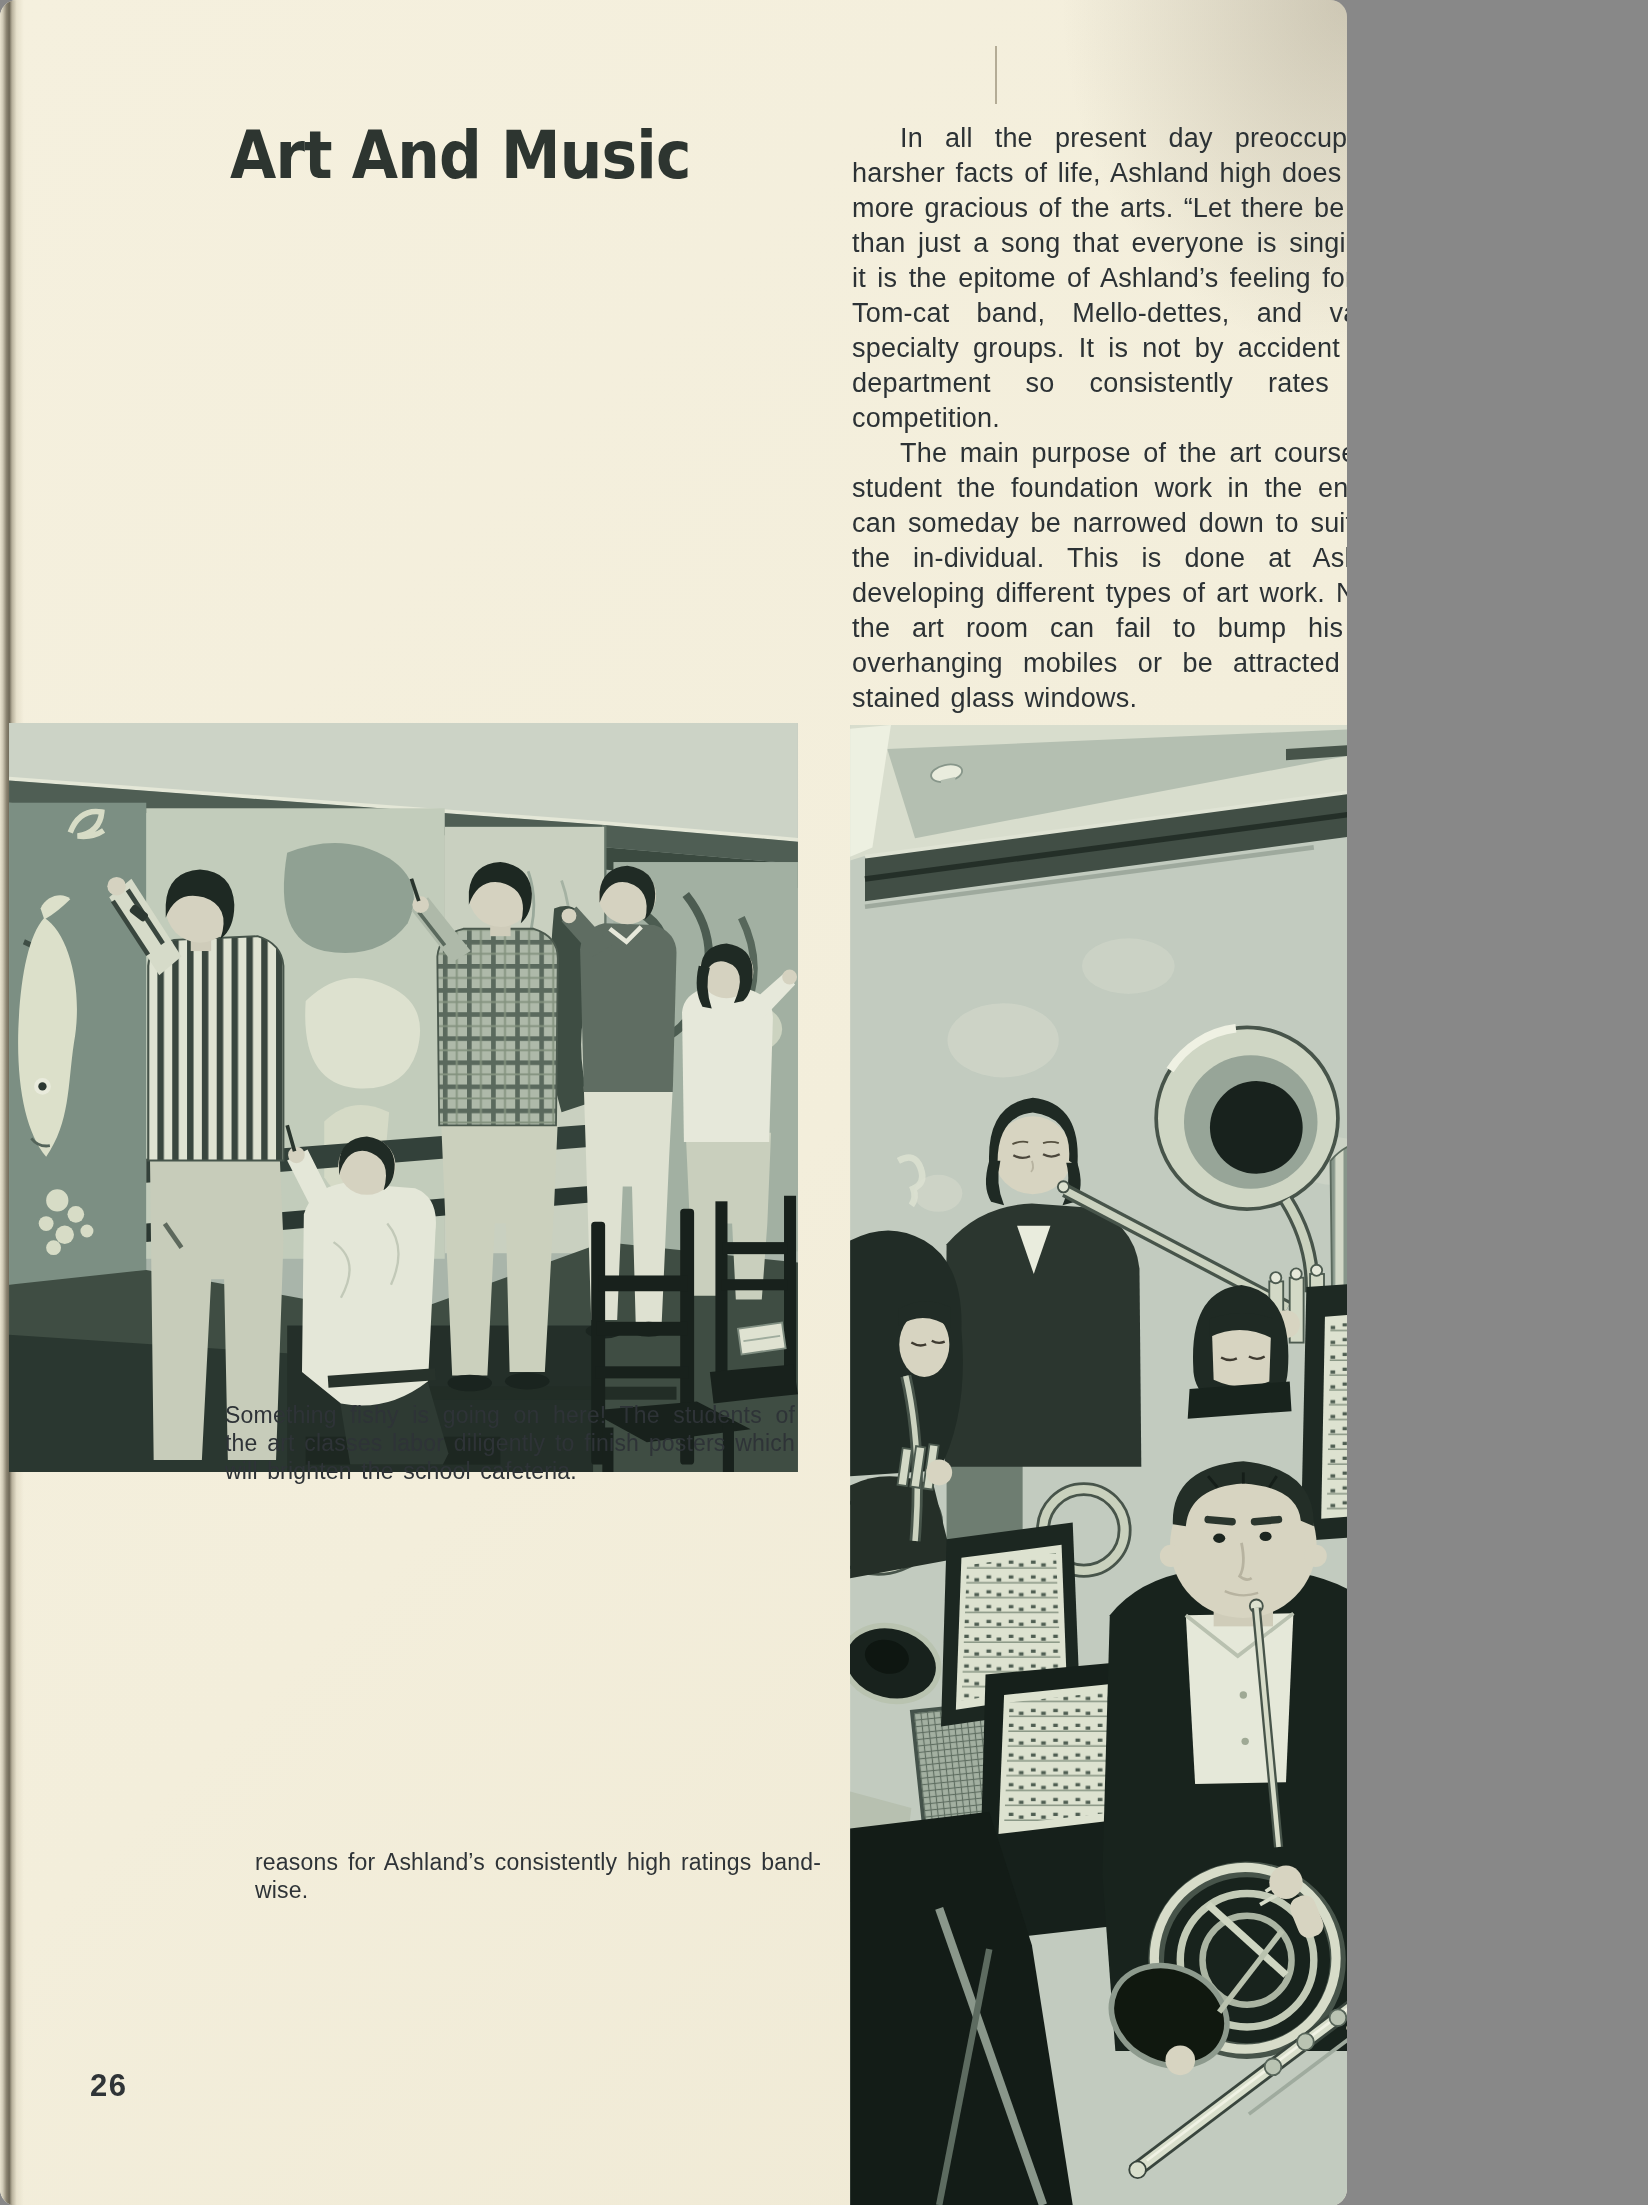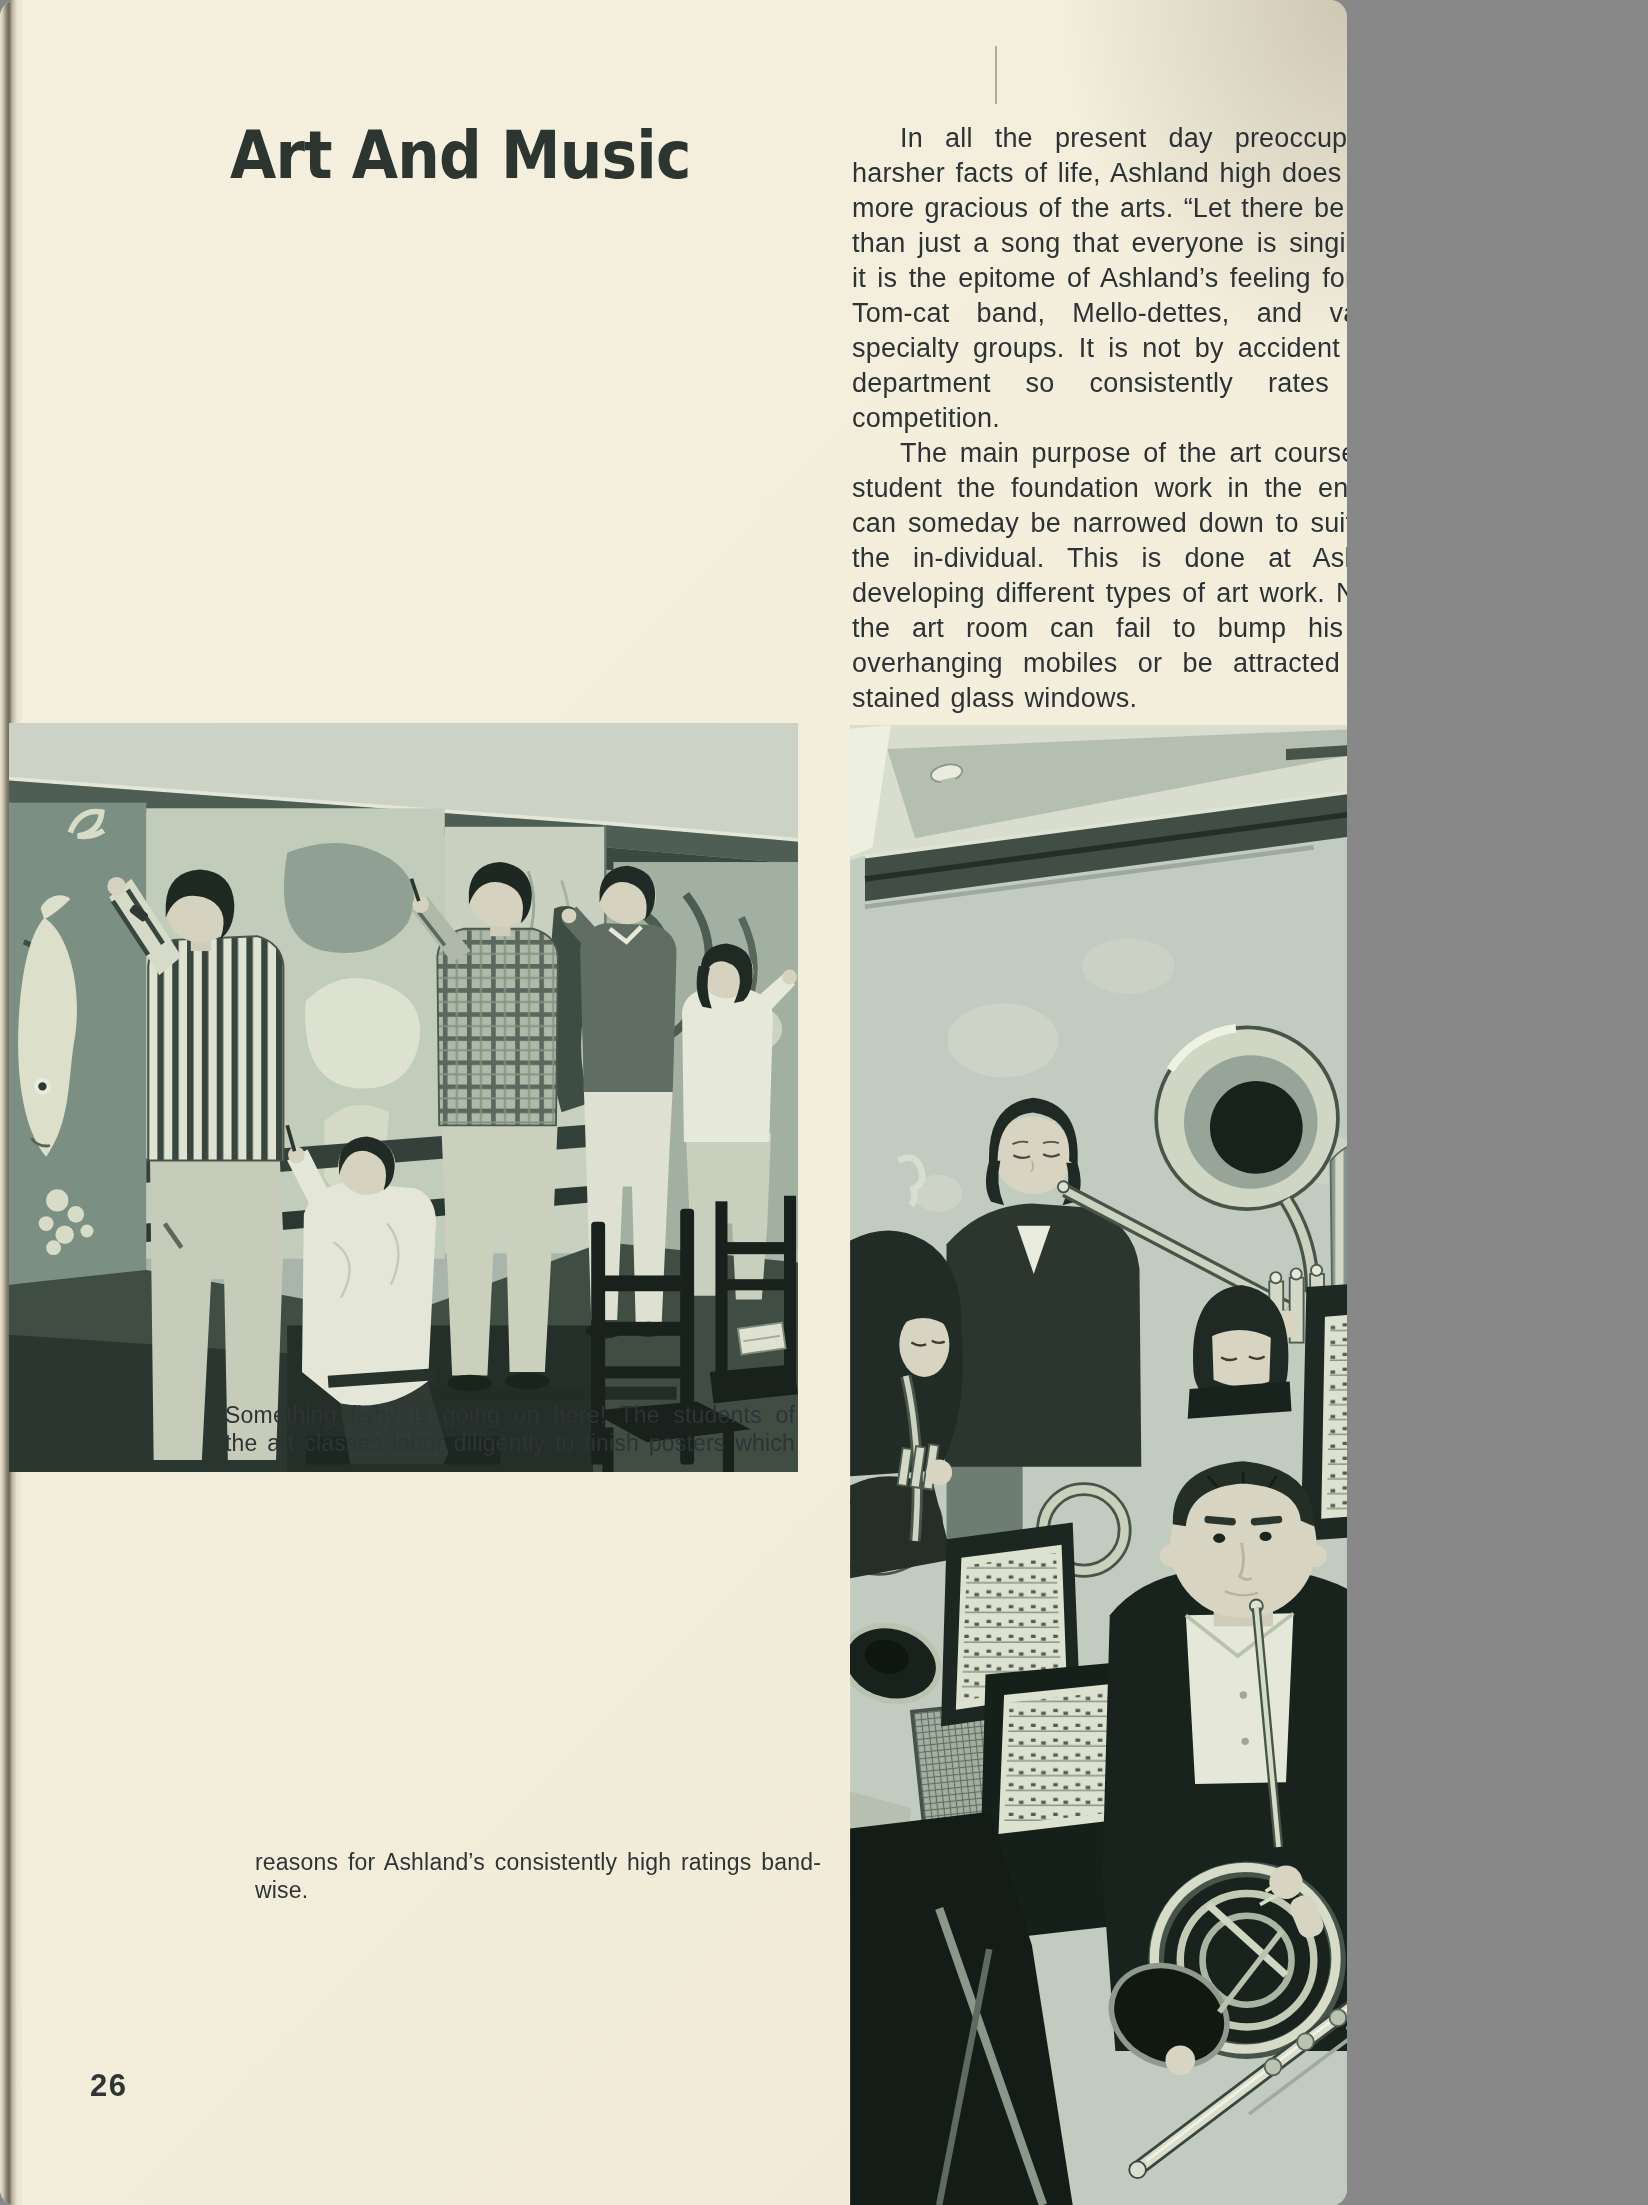--- a/index.html
+++ b/index.html
@@ -212,20 +212,21 @@
       <g transform="rotate(-8 812 664)">
         <rect x="788" y="650" width="48" height="28" fill="#dfe2d1" stroke="#7f8d80" stroke-width="2"></rect>
         <line x1="792" y1="664" x2="832" y2="664" stroke="#9fac9d" stroke-width="2"></line>
       </g>
     </svg>
   </figure>
 
   <div class="caption caption-art">
     <div class="cap-line">Something fishy is going on here!  The students of</div>
     <div class="cap-line">the art classes labor diligently to finish posters which</div>
+    <div class="cap-line last">will brighten the school cafeteria.</div>
   </div>
 
   <div class="caption caption-band">
     <div class="cap-line">reasons for Ashland’s consistently high ratings band-</div>
     <div class="cap-line last">wise.</div>
   </div>
 
   <div class="pagenum">26</div>
 
   <figure class="photo photo-band">

